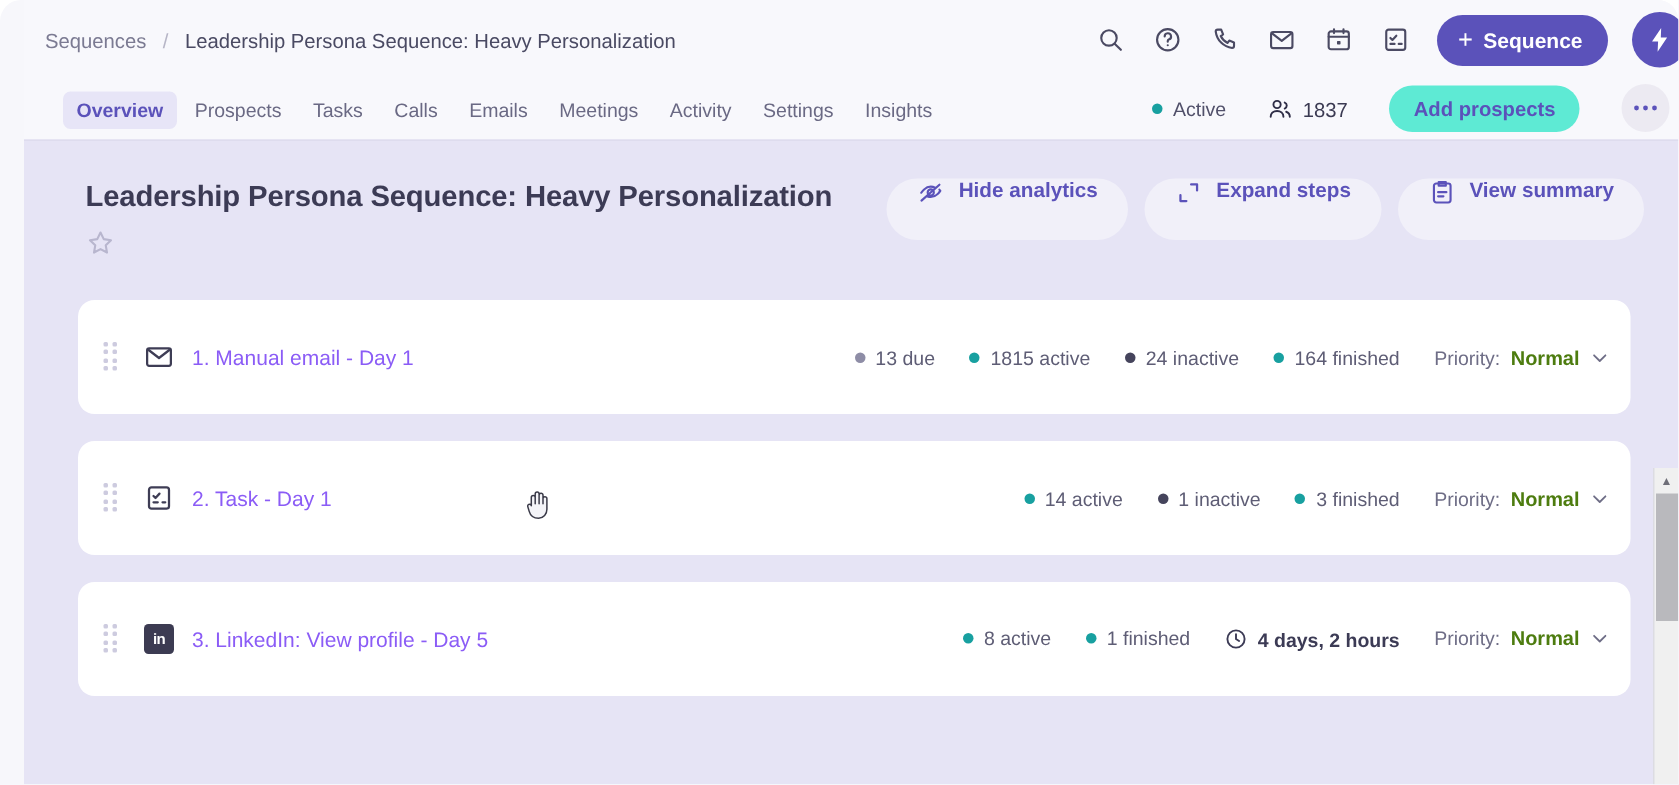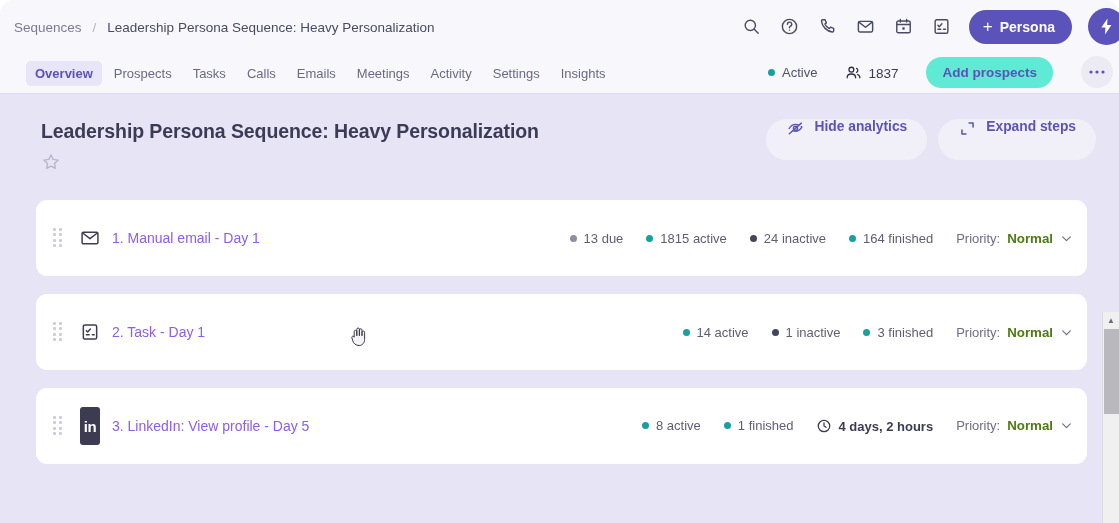--- a/index.html
+++ b/index.html
@@ -12,20 +12,21 @@
     background: #ffffff;
   }
 
   .app {
     position: relative;
     width: 1119px;
     height: 523px;
     background: #f7f7fb;
     border-radius: 14px 14px 0 0;
     overflow: hidden;
+    padding-left: 16px;
   }
 
   
   .topbar {
     position: relative;
     height: 54px;
     background: #f8f8fc;
     display: flex;
     align-items: center;
     padding: 0 0 0 14px;
@@ -231,25 +232,25 @@
     display: block;
   }
   .step-icon {
     width: 22px; height: 22px;
     display: flex; align-items: center; justify-content: center;
     color: #3e3d55;
     flex: 0 0 auto;
     margin-right: 11px;
   }
   .li-badge {
-    width: 20px; height: 38px;
+    width: 20px; height: 20px;
     background: #3c3b52;
     border-radius: 3px;
     color: #ffffff;
-    font-size: 15px;
+    font-size: 10px;
     font-weight: bold;
     display: flex; align-items: center; justify-content: center;
     font-family: "Liberation Sans", sans-serif;
     letter-spacing: -0.5px;
   }
   .step-label {
     font-size: 14px;
     font-weight: normal;
     color: #8b5cf6;
     white-space: nowrap;
@@ -364,21 +365,21 @@
         <svg width="19" height="19" viewBox="0 0 24 24" fill="none" stroke="currentColor" stroke-width="1.8" stroke-linecap="round" stroke-linejoin="round">
             <rect x="4" y="3.5" width="16" height="17" rx="2"></rect>
             <path d="M7.5 10.5l1.7 1.7 3.3-3.6"></path>
             <path d="M14.5 15.5h2.5"></path>
             <path d="M7.5 15.5h3.5"></path>
           </svg>
       </div>
 
       <button class="btn-sequence">
         <span style="font-size:17px;font-weight:normal;line-height:1;">+</span>
-        <span>Persona</span>
+        <span>Sequence</span>
       </button>
 
       <div class="btn-bolt">
         <svg width="19" height="19" viewBox="0 0 24 24" fill="currentColor">
             <path d="M13.2 2 5.5 13.4h5.1L10.2 22l8-11.8h-5.3z"></path>
           </svg>
       </div>
     </div>
   </div>
 
@@ -448,20 +449,30 @@
         <button class="pill-btn">
           <span style="display:flex">
             <svg width="19" height="19" viewBox="0 0 24 24" fill="none" stroke="currentColor" stroke-width="1.9" stroke-linecap="round" stroke-linejoin="round">
                 <path d="M14 5h5v5"></path>
                 <path d="M10 19H5v-5"></path>
               </svg>
           </span>
           <span>Expand steps</span>
         </button>
 
+        <button class="pill-btn">
+          <span style="display:flex">
+            <svg width="19" height="19" viewBox="0 0 24 24" fill="none" stroke="currentColor" stroke-width="1.8" stroke-linecap="round" stroke-linejoin="round">
+                <rect x="5" y="4.2" width="14" height="16" rx="2"></rect>
+                <path d="M9 3h6v3H9z"></path>
+                <path d="M8.5 11.5h7M8.5 15h4.5"></path>
+              </svg>
+          </span>
+          <span>View summary</span>
+        </button>
       </div>
     </div>
 
     <div class="steps">
 
       <div class="step-card">
         <div class="drag-handle">
           <i></i>
             <i></i>
             <i></i>

